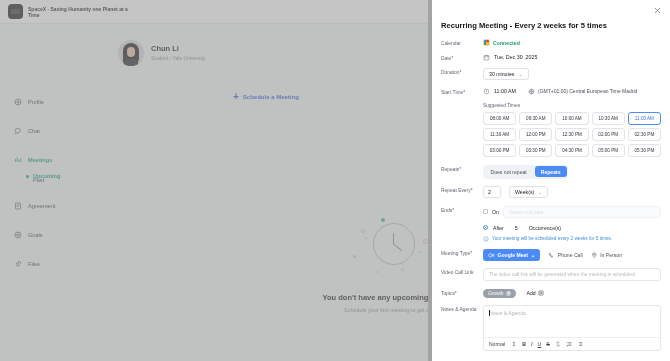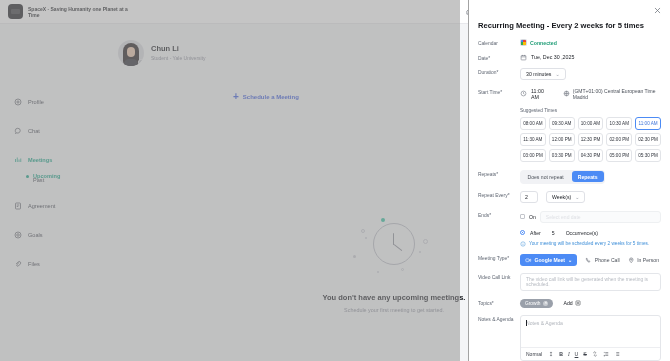--- a/index.html
+++ b/index.html
@@ -63,22 +63,22 @@
   .sp4 { left:42px; top:-3px; width:4px; height:4px; background:#2fbf9e; }
   .sp5 { left:84px; top:18px; width:5px; height:5px; border:1px solid #c9cbd2; }
   .sp6 { left:80px; top:30px; width:2px; height:2px; background:#ccced4; }
   .sp7 { left:62px; top:47px; width:3px; height:3px; border:1px solid #c9cbd2; }
   .sp8 { left:38px; top:50px; width:2px; height:2px; background:#ccced4; }
   .empty-title { font-size:7.5px; font-weight:bold; color:#14161b; }
   .empty-sub { font-size:5.4px; color:#8a8e98; margin-top:5px; }
 
   
   .panel {
-    position:absolute; right:0; top:0; width:202px; height:361px;
-    background:#fff; border-left:1px solid #a3a3a3; z-index:60;
+    position:absolute; right:0; top:0; width:242px; height:361px;
+    background:#fff; border-left:4px solid #a3a3a3; z-index:60;
     padding:0 9px; overflow:hidden;
   }
   .panel-close { position:absolute; right:8px; top:6px; width:9px; height:9px; color:#6b7079; }
   .panel-title { font-size:7.6px; font-weight:bold; color:#14161b; padding:21px 0 9px 9px; margin-left:-9px; }
   .row { display:flex; align-items:flex-start; margin-bottom:7.5px; }
   .lbl { width:42px; flex:none; font-size:4.9px; color:#5f6672; padding-top:2px; }
   .fld { flex:1; display:flex; align-items:center; gap:4px; font-size:5.3px; color:#22252b; }
   .ico { width:7px; height:7px; flex:none; color:#6e737d; }
 
   .cal-chip { display:flex; align-items:center; gap:3px; }

